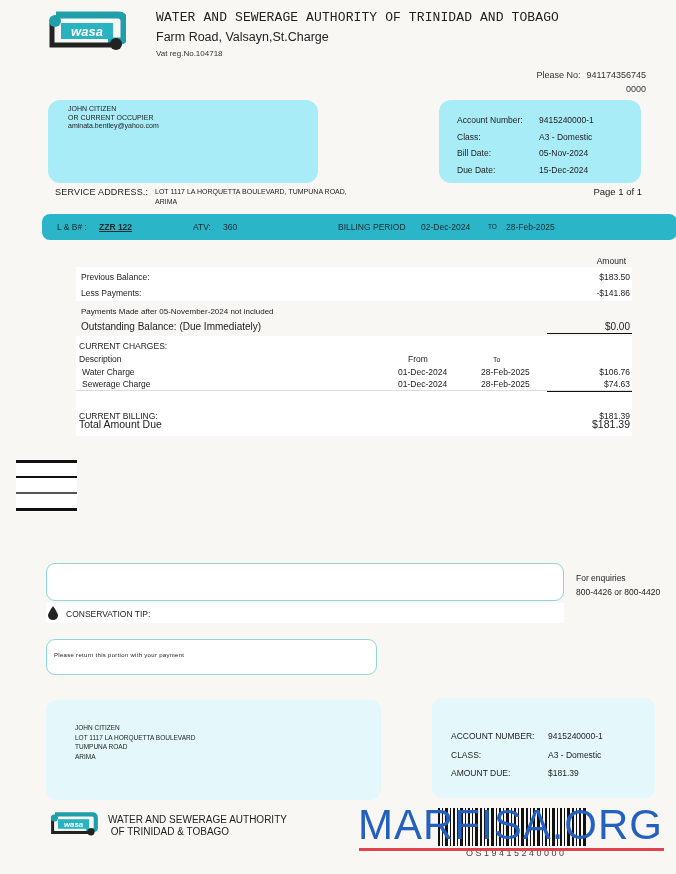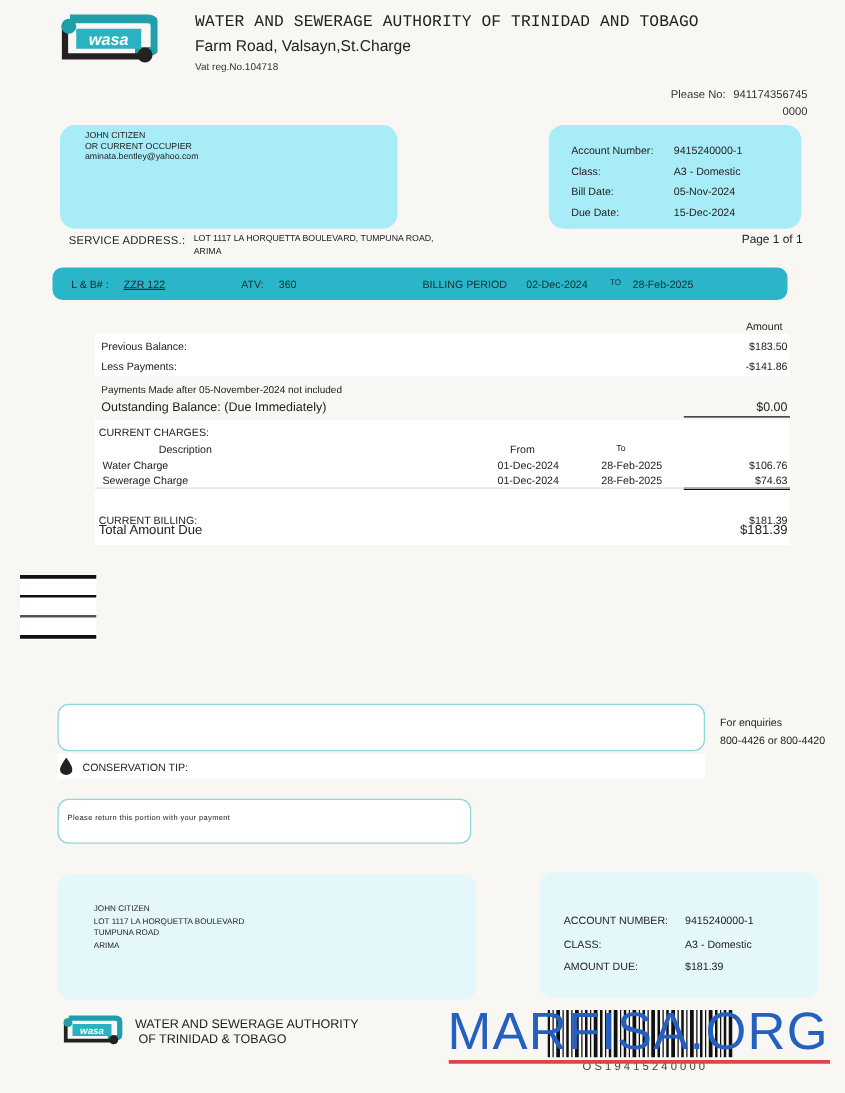--- a/index.html
+++ b/index.html
@@ -21,23 +21,23 @@
   .cust-lines { left: 68px; top: 105px; font-size: 7px; line-height: 8.5px; color: #222; }
   .acct-box { left: 439px; top: 100px; width: 202px; height: 83px; }
   .acct-grid { left: 457px; top: 112px; font-size: 8.5px; color: #222; }
   .acct-grid .row { display: flex; height: 16.5px; align-items: center; }
   .acct-grid .k { width: 82px; }
 
   .svc-label { left: 55px; top: 187px; font-size: 9px; letter-spacing: 0.2px; color: #222; }
   .svc-value { left: 155px; top: 187px; font-size: 7px; line-height: 10px; color: #222; width: 240px; }
   .page-of { right: 34px; top: 186px; font-size: 9.5px; color: #222; }
 
-  .band { left: 42px; top: 214px; width: 588px; height: 26px; background: #2ab6c8; border-radius: 8px; font-size: 8.5px; color: #1a2a2e; }
+  .band { left: 42px; top: 214px; width: 635px; height: 26px; background: #2ab6c8; border-radius: 8px; font-size: 8.5px; color: #1a2a2e; }
   .band span { position: absolute; top: 8px; }
-  .band .u { text-decoration: underline; }
+  .band .u { text-decoration: underline; font-weight: bold; }
 
   
   .stmt { left: 76px; top: 252px; width: 556px; font-size: 8.5px; color: #222; }
   .amount-hdr { position: absolute; right: 6px; top: 4px; font-size: 8.5px; }
   .white-rows { position: absolute; left: 0; width: 556px; background: #fff; }
   .rowline { position: absolute; left: 5px; right: 2px; display: flex; justify-content: space-between; }
   .bigline { font-size: 10px; }
   .underline-amt { position: absolute; right: 0; width: 85px; border-bottom: 1.5px solid #111; }
 
   .charges { position: absolute; left: 0; width: 556px; background: #fff; }
@@ -153,21 +153,21 @@
     <span>Payments Made after 05-November-2024 not included</span>
   </div>
   <div class="rowline bigline" style="top:69px">
     <span>Outstanding Balance: (Due Immediately)</span>
     <span>$0.00</span>
   </div>
   <div class="underline-amt" style="top:81px"></div>
 
   <div class="charges" style="top:84px; height:100px;">
     <div style="position:absolute; left:3px; top:5px;">CURRENT  CHARGES:</div>
-    <div style="position:absolute; left:3px; top:18px;margin-left:48px;">Description</div>
+    <div style="position:absolute; left:3px; top:18px;">Description</div>
     <div style="position:absolute; left:332px; top:18px;">From</div>
     <div style="position:absolute; left:417px; top:20px; font-size:7px;">To</div>
 
     <div>
       <div style="position:absolute; left:6px; top:31px;">Water Charge</div>
       <div style="position:absolute; left:322px; top:31px;">01-Dec-2024</div>
       <div style="position:absolute; left:405px; top:31px;">28-Feb-2025</div>
       <div style="position:absolute; right:2px; top:31px;">$106.76</div>
     </div>
     <div>

